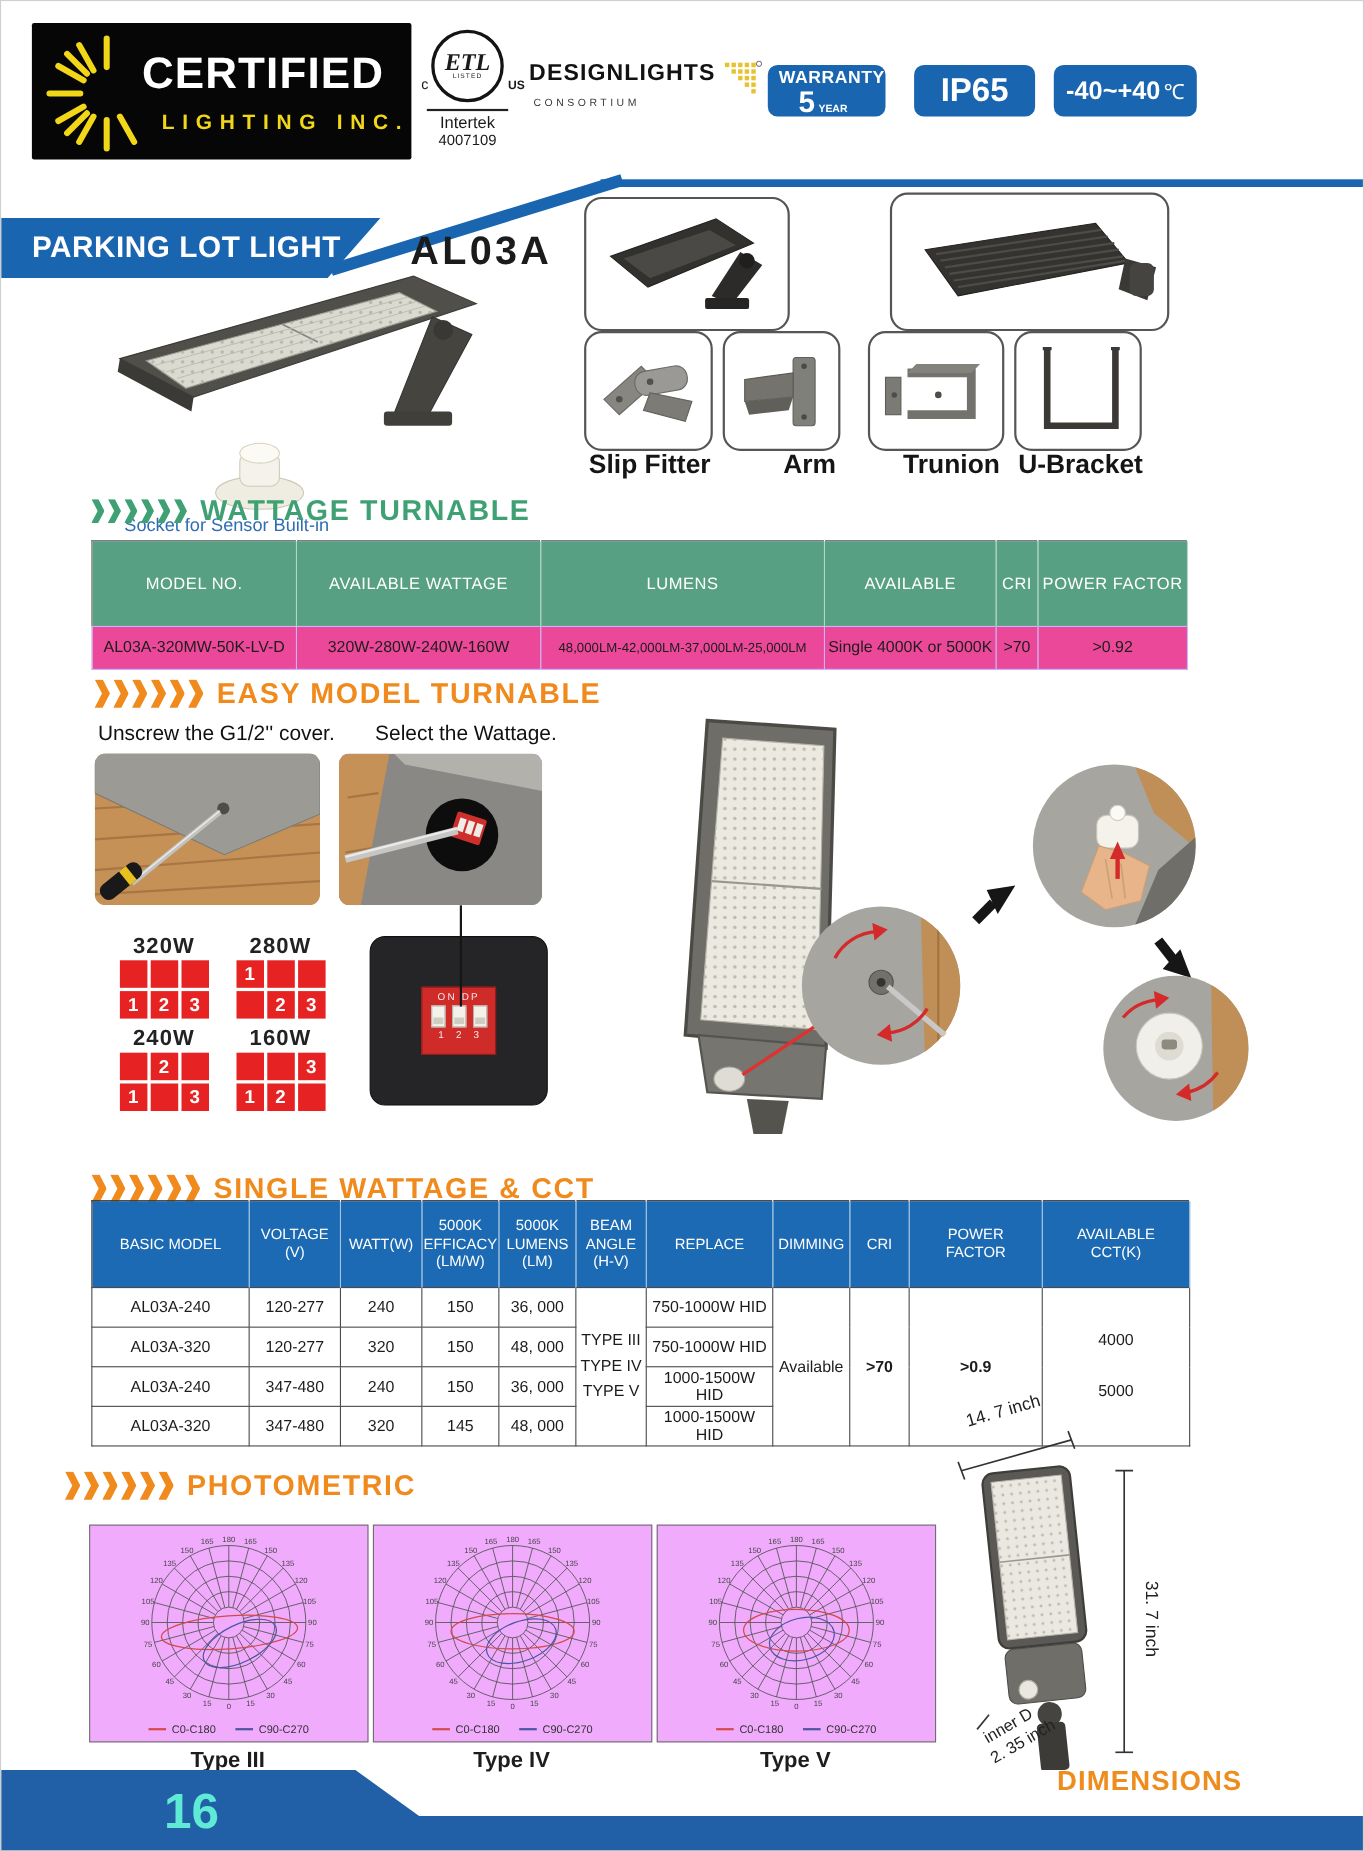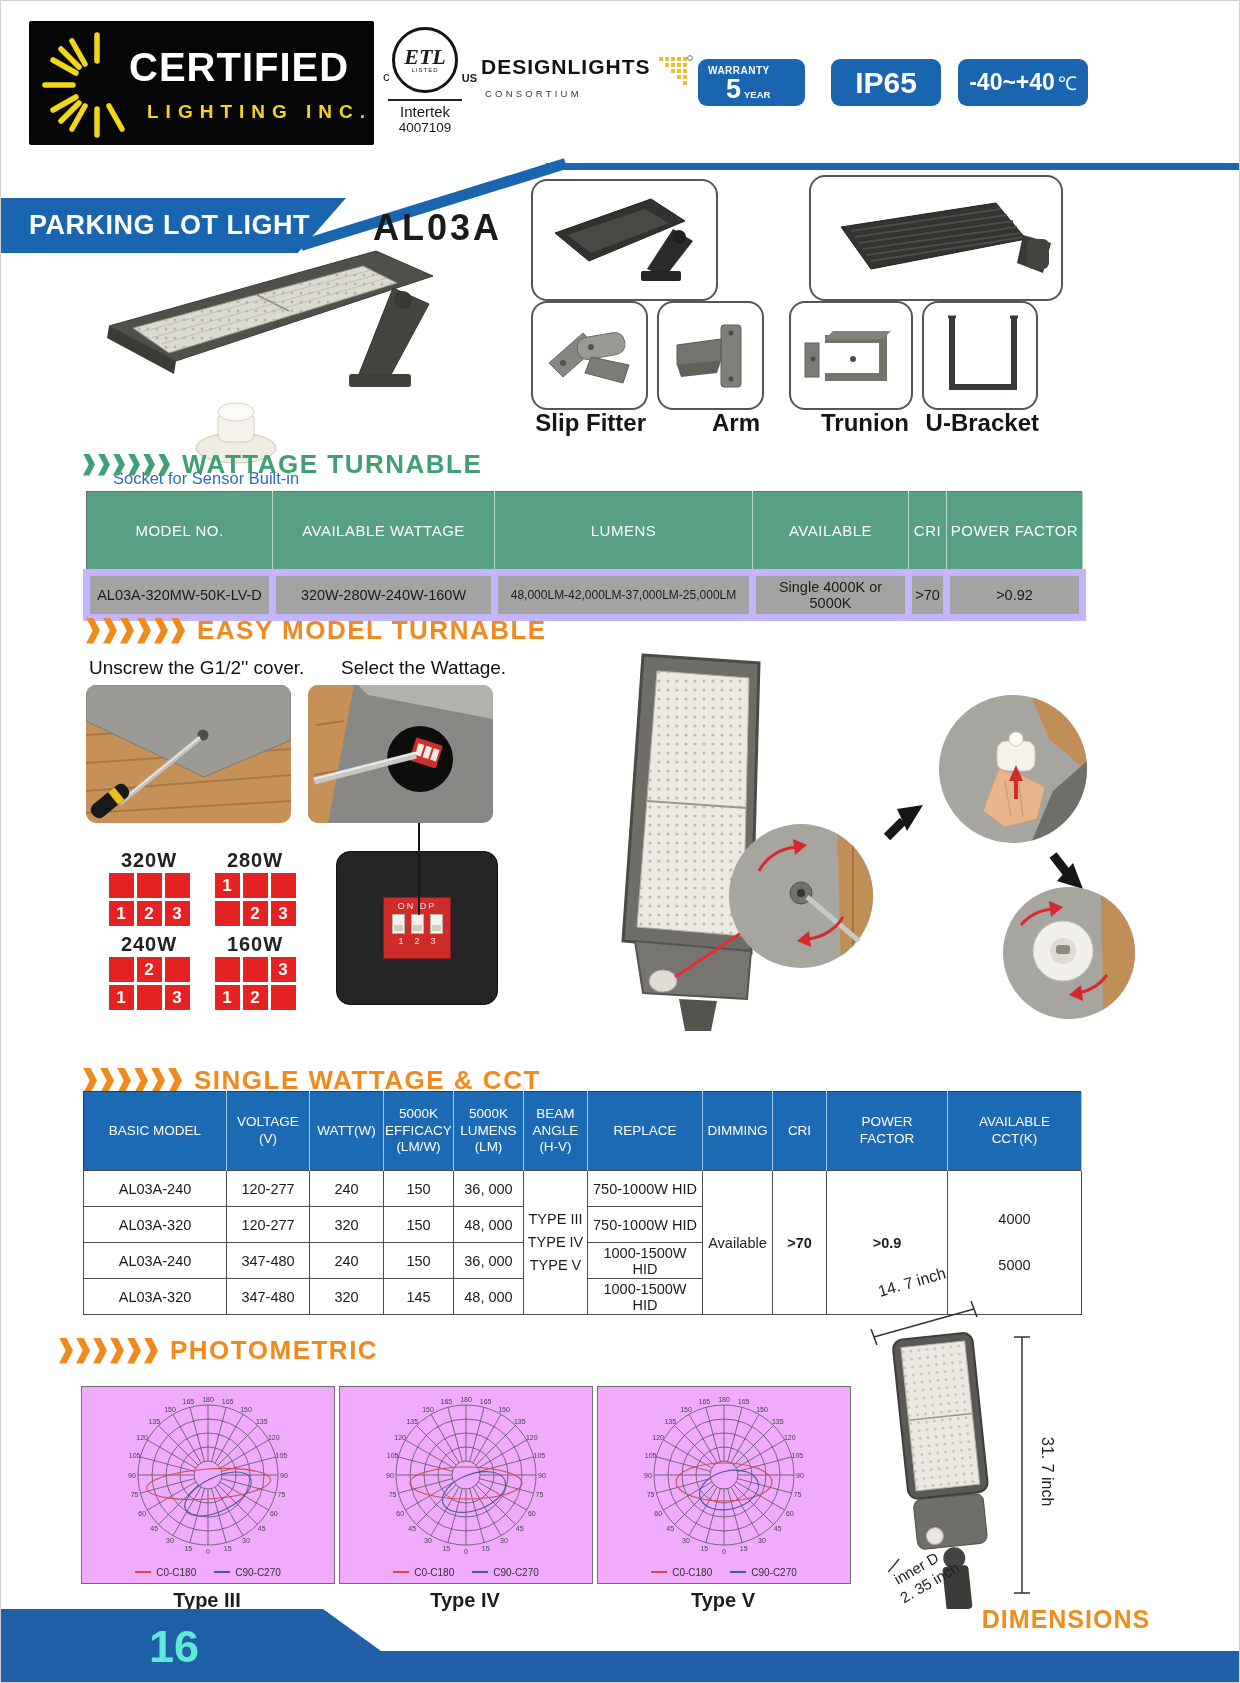--- a/index.html
+++ b/index.html
@@ -17,21 +17,21 @@
   .etl-us{position:absolute;right:-22px;bottom:6px;font-size:11px;font-weight:bold;}
   .etl-rule{width:74px;border-top:2px solid #222;margin:6px auto 2px;}
   .etl-company{font-size:15px;}
   .etl-number{font-size:13.5px;}
   .dlc-wrap{left:480px;top:54px;width:230px;color:#121212;}
   .dlc-top{display:flex;align-items:flex-start;gap:6px;}
   .dlc-name{font-size:21px;font-weight:800;letter-spacing:1px;}
   .dlc-sub{font-size:9.5px;letter-spacing:3.2px;color:#3a3a3a;margin:1px 0 0 4px;}
   .badge{background:#1a65b0;color:#fff;border-radius:9px;display:flex;align-items:center;justify-content:center;}
   .badge-warranty{left:697px;top:58px;width:107px;height:47px;flex-direction:column;align-items:flex-start;padding-left:10px;box-sizing:border-box;}
-  .bw-top{font-size:10px;font-weight:bold;letter-spacing:.5px;margin-top:2px;}
+  .bw-top{font-size:16px;font-weight:bold;letter-spacing:.5px;margin-top:2px;}
   .bw-row{display:flex;align-items:baseline;margin-left:18px;}
   .bw-num{font-size:27px;font-weight:bold;line-height:26px;}
   .bw-unit{font-size:9.5px;font-weight:bold;margin-left:3px;}
   .badge-ip{left:830px;top:58px;width:110px;height:47px;font-size:30px;font-weight:bold;}
   .badge-temp{left:957px;top:58px;width:130px;height:47px;font-size:23px;font-weight:bold;}
   .badge-temp .deg{font-size:19px;font-weight:normal;margin-left:3px;}
   
   .h-line{left:545px;top:162px;width:695px;height:7px;background:#1a65b0;}
   .d-stripe{left:300px;top:239px;width:277px;height:11px;background:#1a65b0;transform:rotate(-17.2deg);transform-origin:left center;}
   .banner{left:0;top:197px;width:345px;height:55px;background:#1a65b0;clip-path:polygon(0 0,100% 0,86% 100%,0 100%);color:#fff;font-size:27px;font-weight:bold;line-height:55px;padding-left:28px;box-sizing:border-box;letter-spacing:.5px;}
@@ -49,21 +49,21 @@
   .chevs.orange i{background:#f08a1d;}
   .chevs.left i{transform:scaleX(-1);}
   .sec-t{font-size:26px;font-weight:bold;letter-spacing:1.5px;}
   .green-t{color:#3fa173;}
   .orange-t{color:#f08a1d;}
   
   .gtable{left:82px;top:490px;}
   table{border-collapse:collapse;table-layout:fixed;}
   .gtable table{width:996px;border:1.5px solid #6f6f6f;}
   .gtable th{background:#57a083;color:#fff;font-weight:normal;font-size:15px;height:75px;border-right:1px solid rgba(255,255,255,.55);letter-spacing:.5px;}
-  .gtable td{background:#a3a3a3;color:#1c1c1c;font-size:14.5px;height:36px;text-align:center;border:7px solid #c4b5fd;}
+  .gtable td{background:#ec4899;color:#1c1c1c;font-size:14.5px;height:36px;text-align:center;border:1px solid #c4b5fd;}
   
   .step-caption{font-size:19px;color:#111;}
   .photo{border-radius:10px;overflow:hidden;}
   .dip-block{position:absolute;width:96px;text-align:center;}
   .dip-watt{font-size:20px;font-weight:bold;letter-spacing:1px;color:#222;height:24px;}
   .dip-grid{display:grid;grid-template-columns:repeat(3,25px);grid-auto-rows:25px;gap:3px;justify-content:center;}
   .dip-cell{background:#e62222;color:#fff;font-size:17px;font-weight:bold;display:flex;align-items:center;justify-content:center;}
   .dipbox{left:335px;top:850px;width:160px;height:152px;background:#252528;border:1px solid #111;border-radius:14px;display:flex;align-items:center;justify-content:center;}
   .dipswitch{width:66px;height:60px;background:#cf2b28;border:1px solid #8f1d1b;display:flex;flex-direction:column;align-items:center;}
   .dip-on{color:#f5e9e9;font-size:9px;letter-spacing:2px;margin-top:3px;}
@@ -80,21 +80,21 @@
   .btable td.pre{white-space:pre-line;line-height:1.6;}
   .btable td.bold{font-weight:bold;}
   
   .chart-box{border:1.5px solid #6f6f6f;background:#f0abfc;width:252px;height:196px;display:flex;flex-direction:column;}
   .polar-slot{flex:1;}
   .polar-legend{height:22px;display:flex;align-items:center;justify-content:center;gap:18px;}
   .leg-item{display:flex;align-items:center;gap:5px;font-size:10px;color:#333;}
   .leg-line{display:inline-block;width:16px;height:2px;}
   .type-caption{font-size:20px;font-weight:bold;color:#1d1d1d;text-align:center;width:252px;}
   
-  .dims-title{left:960px;top:1604px;width:210px;text-align:center;font-size:25px;font-weight:bold;color:#ee8c1e;letter-spacing:1px;}
+  .dims-title{left:960px;top:1604px;width:210px;text-align:left;font-size:25px;font-weight:bold;color:#ee8c1e;letter-spacing:1px;}
   .footer{left:0;top:1608px;width:1240px;height:75px;background:#2160a7;clip-path:polygon(0 0,322px 0,380px 42px,100% 42px,100% 100%,0 100%);}
   .page-num{position:absolute;left:148px;top:12px;color:#5eead4;font-size:45px;font-weight:bold;}
 </style>
 </head>
 <body>
 
 <div class="page">
 
   <div class="abs logo-box">
     <svg class="abs" style="left:6px;top:2px" width="120" height="120" viewBox="0 0 120 120">

